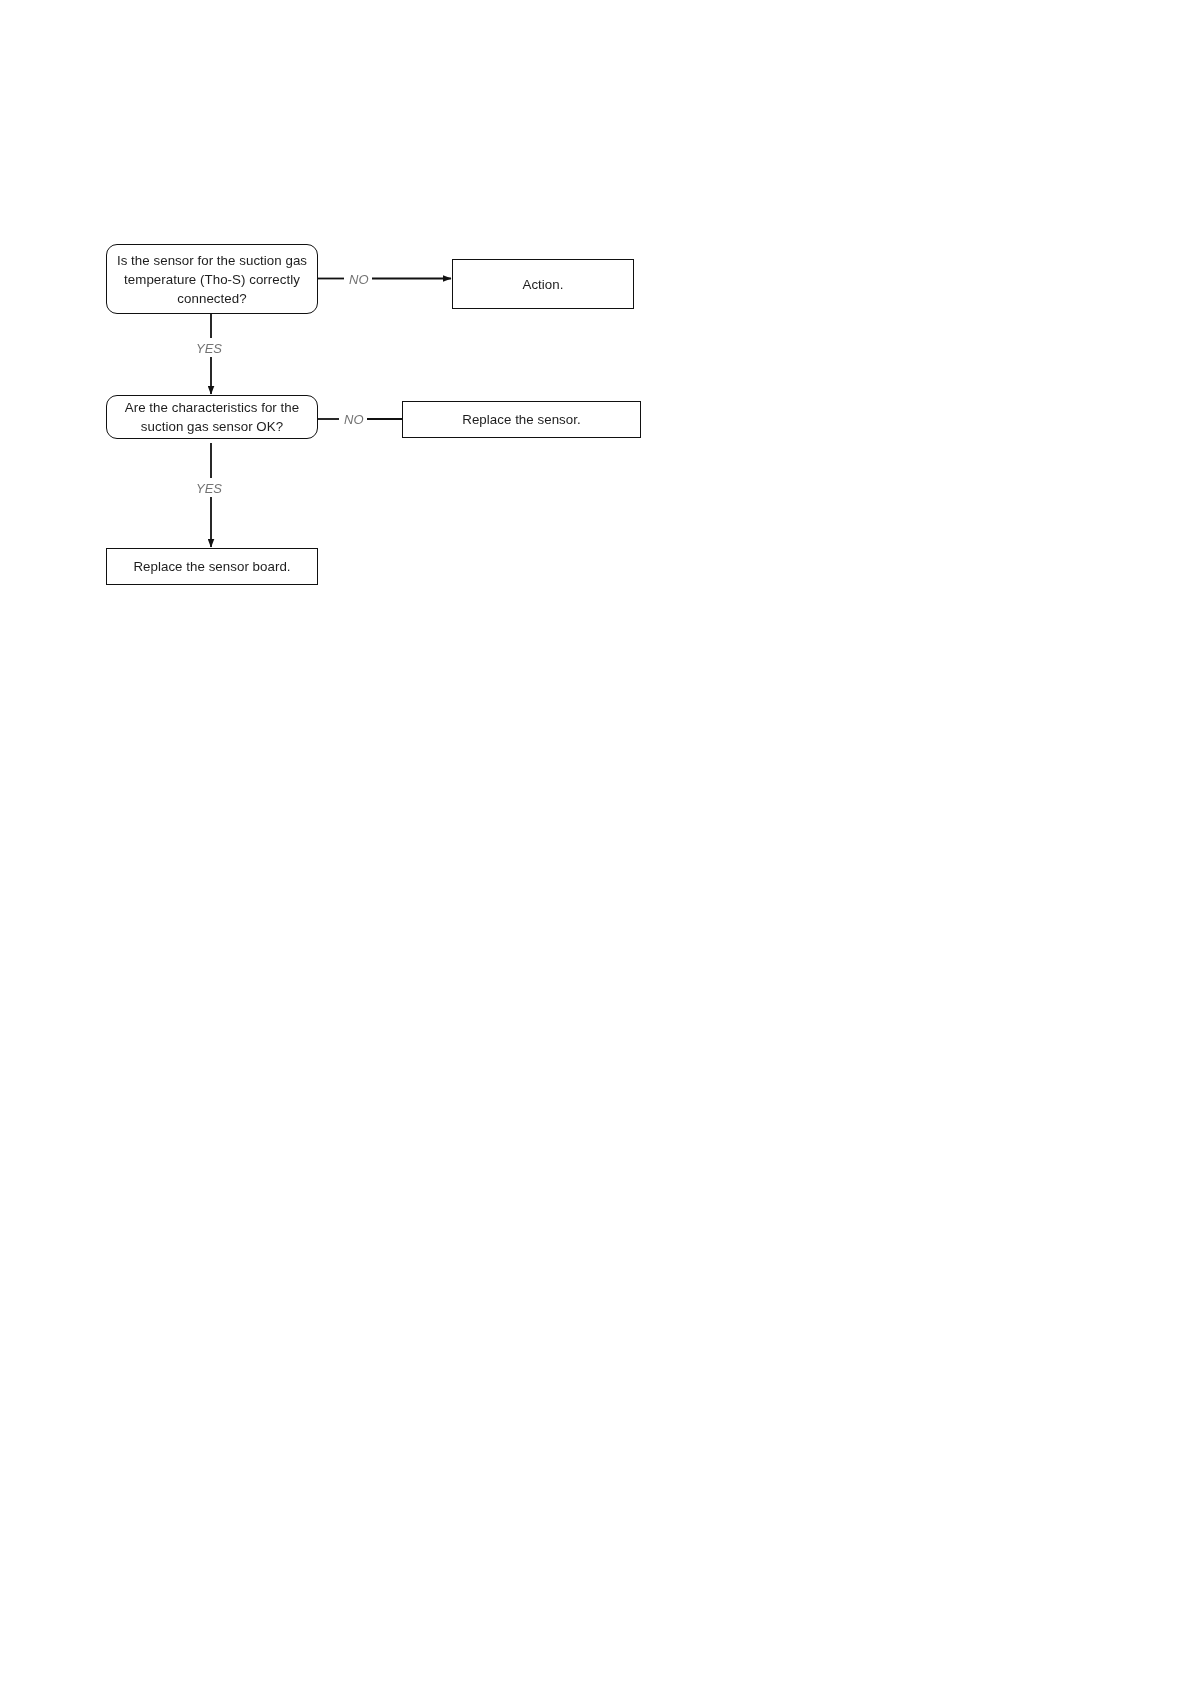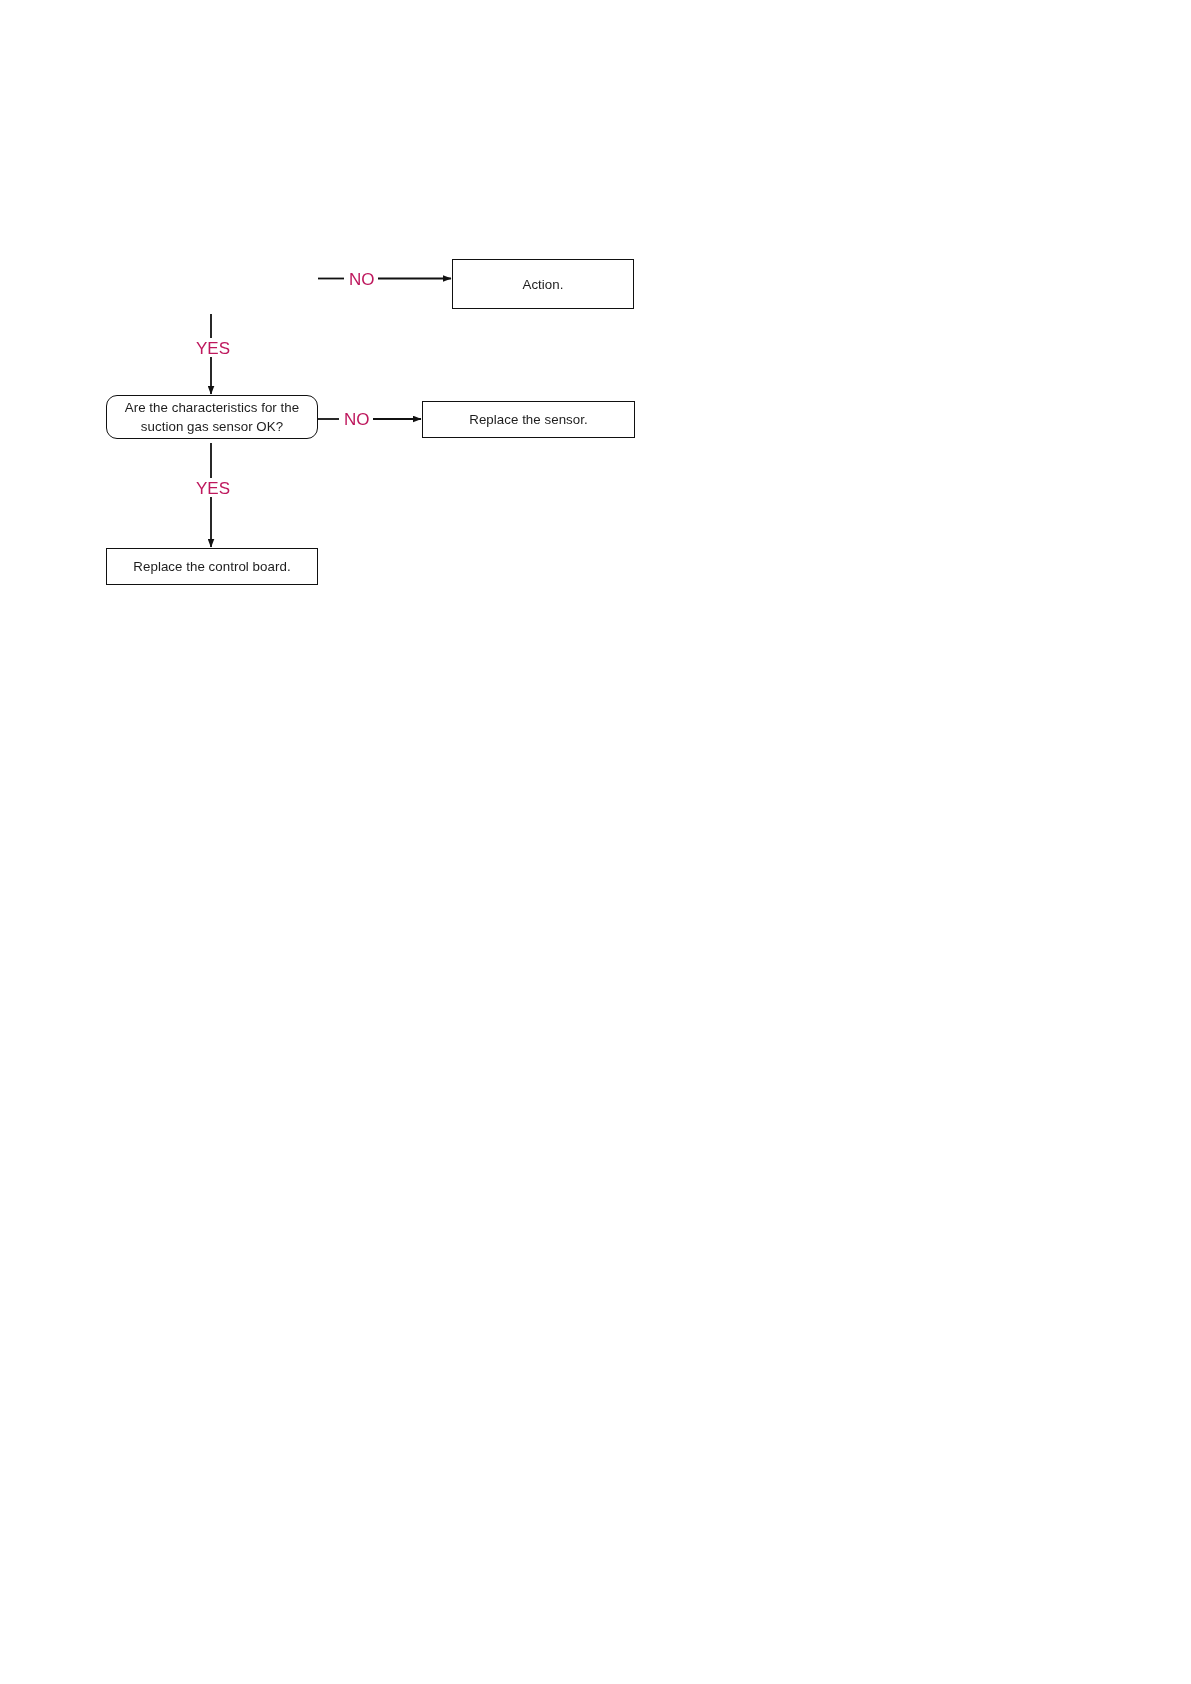--- a/index.html
+++ b/index.html
@@ -61,41 +61,42 @@
   }
   
   #decision-2 {
     left: 106px;
     top: 395px;
     width: 212px;
     height: 44px;
   }
   
   #replace-sensor-box {
-    left: 422px;
+    left: 402px;
     top: 401px;
-    width: 213px;
+    width: 239px;
     height: 37px;
   }
   
   #replace-board-box {
     left: 106px;
     top: 548px;
     width: 212px;
     height: 37px;
   }
   
   .edge-label {
     position: absolute;
-    font-size: 17px;
+    font-size: 13px;
     line-height: 15px;
-    color: #be185d;
+    color: #737373;
     background: #ffffff;
     padding: 1px 3px;
     white-space: nowrap;
+    font-style: italic;
   }
   #label-no-1 { left: 346px; top: 271px; }
   #label-no-2 { left: 341px; top: 411px; }
   #label-yes-1 { left: 193px; top: 340px; }
   #label-yes-2 { left: 193px; top: 480px; }
 
   svg#edges {
     position: absolute;
     left: 0;
     top: 0;
@@ -130,36 +131,41 @@
       <line x1="318" y1="419" x2="339" y2="419" stroke="#111111" stroke-width="1.8"></line>
       <line x1="366" y1="419" x2="421" y2="419" stroke="#111111" stroke-width="1.8" marker-end="url(#arrowhead)"></line>
     </g>
 
     <g>
       <line x1="211" y1="443" x2="211" y2="478" stroke="#111111" stroke-width="1.8"></line>
       <line x1="211" y1="496" x2="211" y2="547" stroke="#111111" stroke-width="1.8" marker-end="url(#arrowhead)"></line>
     </g>
   </svg>
 
+  <div class="node rounded" id="decision-1">
+    <span class="txt">Is the sensor for the suction gas
+temperature (Tho-S) correctly
+connected?</span>
+  </div>
 
   <div class="node" id="action-box">
     <span class="txt">Action.</span>
   </div>
 
   <div class="node rounded" id="decision-2">
     <span class="txt">Are the characteristics for the
 suction gas sensor OK?</span>
   </div>
 
   <div class="node" id="replace-sensor-box">
     <span class="txt">Replace the sensor.</span>
   </div>
 
   <div class="node" id="replace-board-box">
-    <span class="txt">Replace the control board.</span>
+    <span class="txt">Replace the sensor board.</span>
   </div>
 
   <span class="edge-label" id="label-no-1">NO</span>
   <span class="edge-label" id="label-yes-1">YES</span>
   <span class="edge-label" id="label-no-2">NO</span>
   <span class="edge-label" id="label-yes-2">YES</span>
 
 </div>
 
 </body></html>

